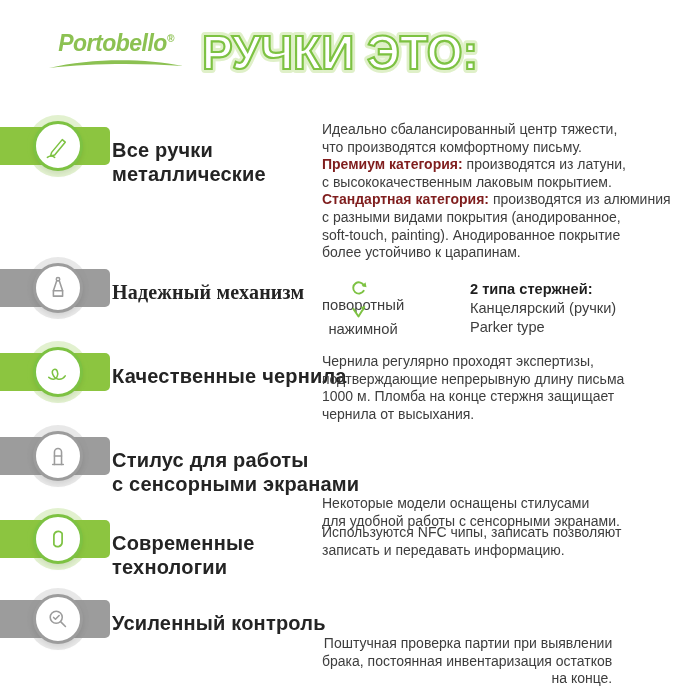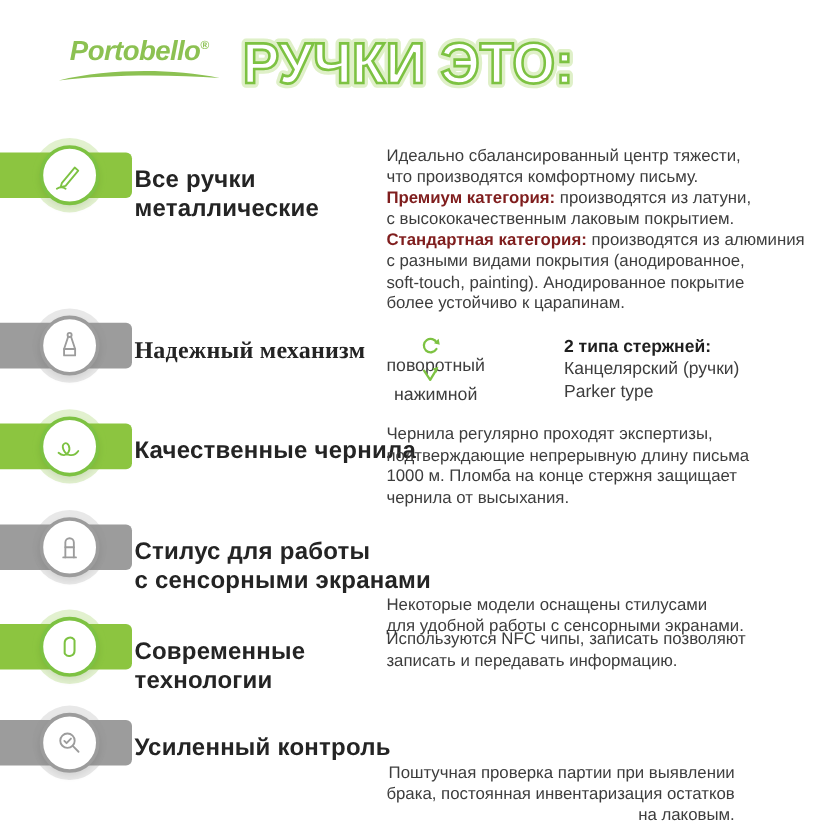--- a/index.html
+++ b/index.html
@@ -174,17 +174,17 @@
         <path d="M28 28 l6.5 6.5"></path>
         <path d="M17.8 21.8 l2.6 2.6 5.2-5.4"></path>
       </svg>
     </div>
     <h3 class="heading" style="top:595px;">
       <div>Усиленный контроль</div>
     </h3>
     <div class="desc" style="top:635px;text-align:right;">
       <div class="line"><span>Поштучная проверка партии при выявлении</span></div>
       <div class="line"><span>брака, постоянная инвентаризация остатков</span></div>
-      <div class="line"><span>на лаковым.</span></div>
+      <div class="line"><span>на конце.</span></div>
     </div>
   </section>
 
 </div>
 
 </body></html>

